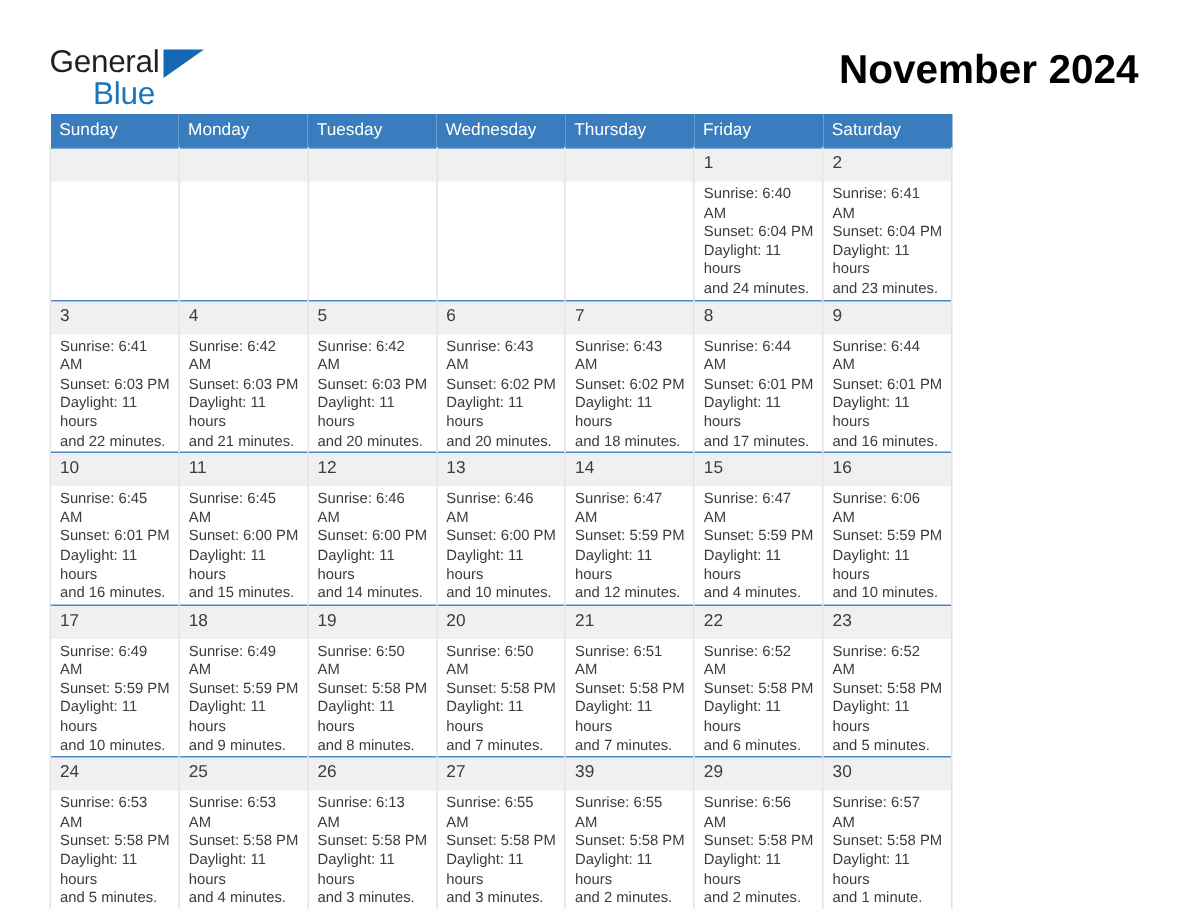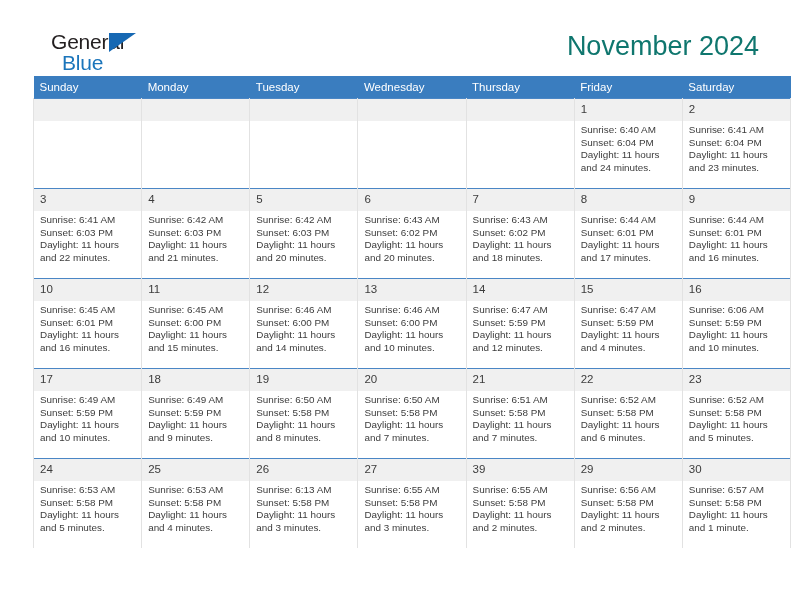--- a/index.html
+++ b/index.html
@@ -37,21 +37,20 @@
     height: 48px;
   }
   .logo-general {
     position: absolute;
     left: 0;
     top: 0;
     font-size: 21px;
     letter-spacing: -0.2px;
     color: #231f20;
     font-family: "Liberation Sans", sans-serif;
-    margin-left: 18px;
   }
   .logo-triangle {
     position: absolute;
     left: 76px;
     top: 3px;
     width: 0;
     height: 0;
     border-left: 27px solid #1668b3;
     border-bottom: 19px solid transparent;
   }
@@ -63,35 +62,35 @@
     letter-spacing: -0.2px;
     color: #1b75bb;
   }
 
   .title-block {
     text-align: right;
     padding-top: 0px;
   }
   .cal-title {
     font-size: 27px;
-    color: #0f766e;
+    color: #000000;
     line-height: 32px;
-    font-weight: normal;
+    font-weight: bold;
     margin: 0;
   }
   .cal-subtitle {
     font-size: 13.5px;
     color: #3c3c3c;
     line-height: 20px;
     margin: 6px 0 0 0;
   }
 
   
   .calendar {
-    width: 758px;
+    width: 602px;
     border-collapse: collapse;
     table-layout: fixed;
     margin-top: 4px;
   }
   .calendar th {
     background: #3a7dbf;
     color: #ffffff;
     font-weight: normal;
     font-size: 11.5px;
     text-align: left;

